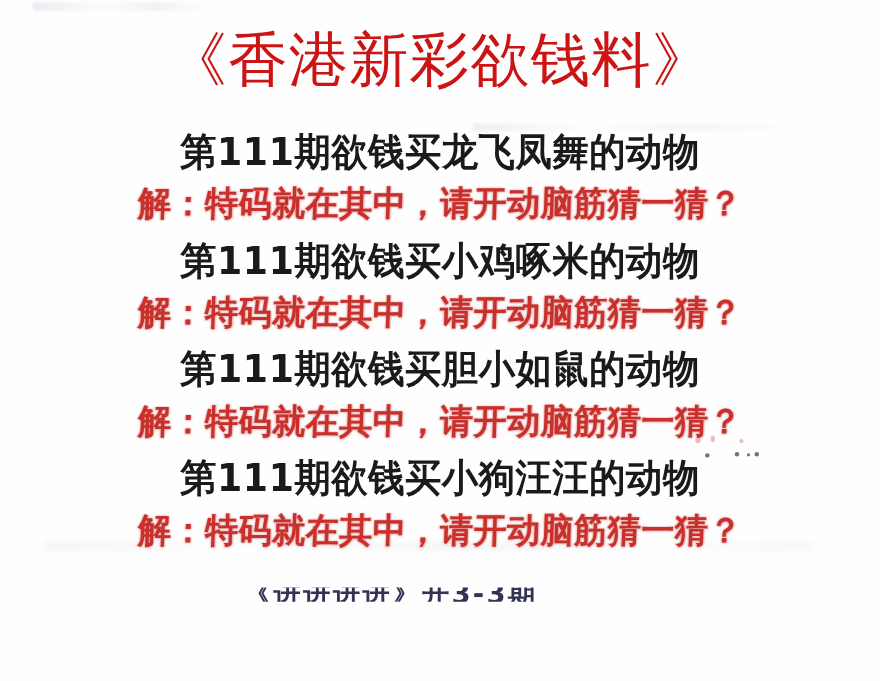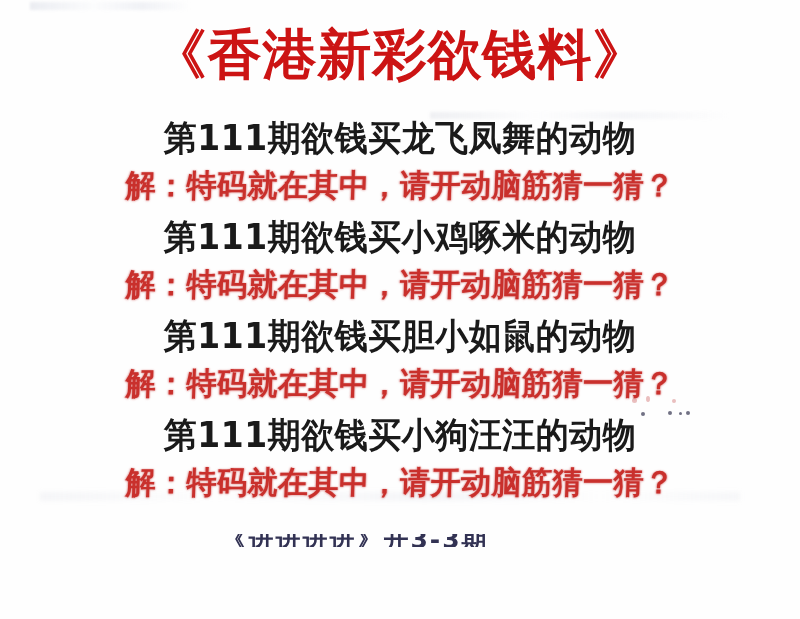--- a/index.html
+++ b/index.html
@@ -61,21 +61,21 @@
 
   
   .title {
     position: absolute;
     top: 22px;
     left: 0;
     width: 800px;
     text-align: center;
     font-size: 54px;
     line-height: 66px;
-    font-weight: bold;
+    font-weight: normal;
     color: #cc1414;
     letter-spacing: 1px;
     white-space: nowrap;
   }
 
   
   .blocks {
     position: absolute;
     top: 112px;
     left: 0;

